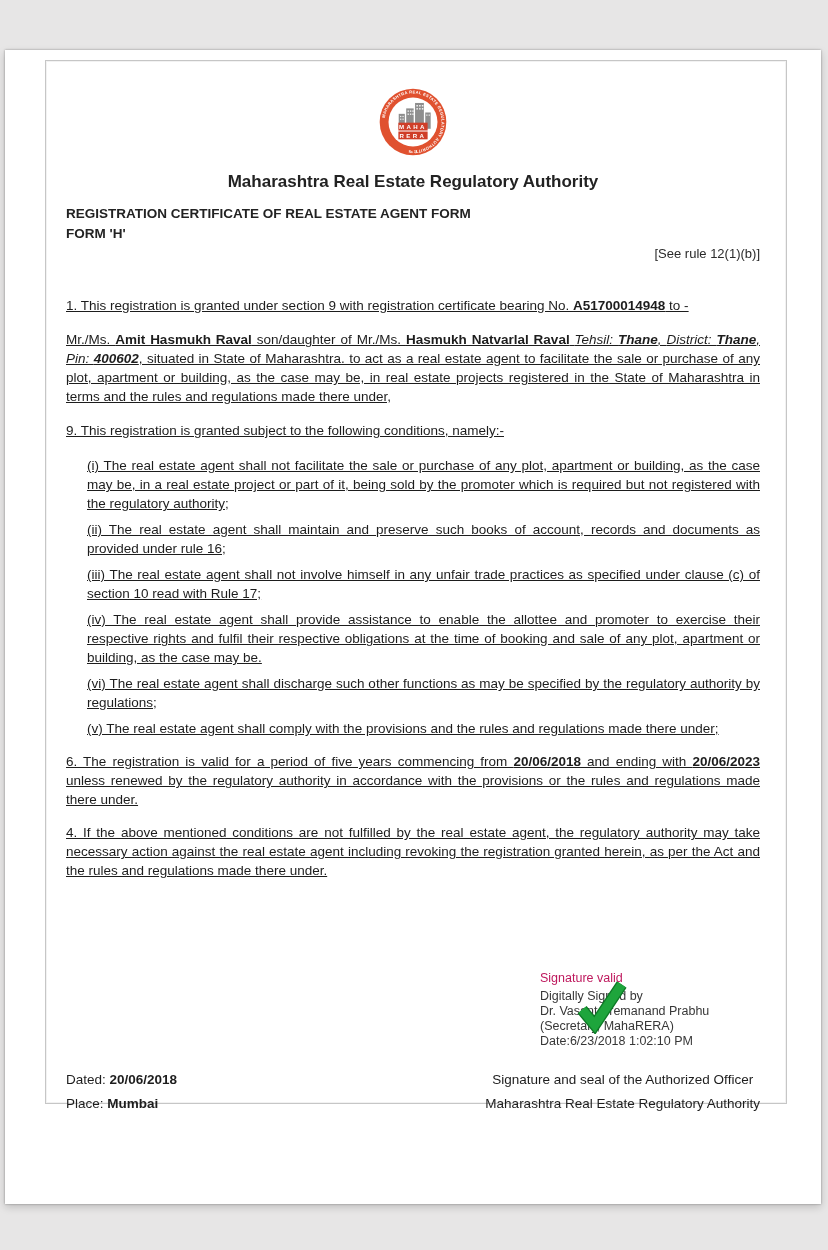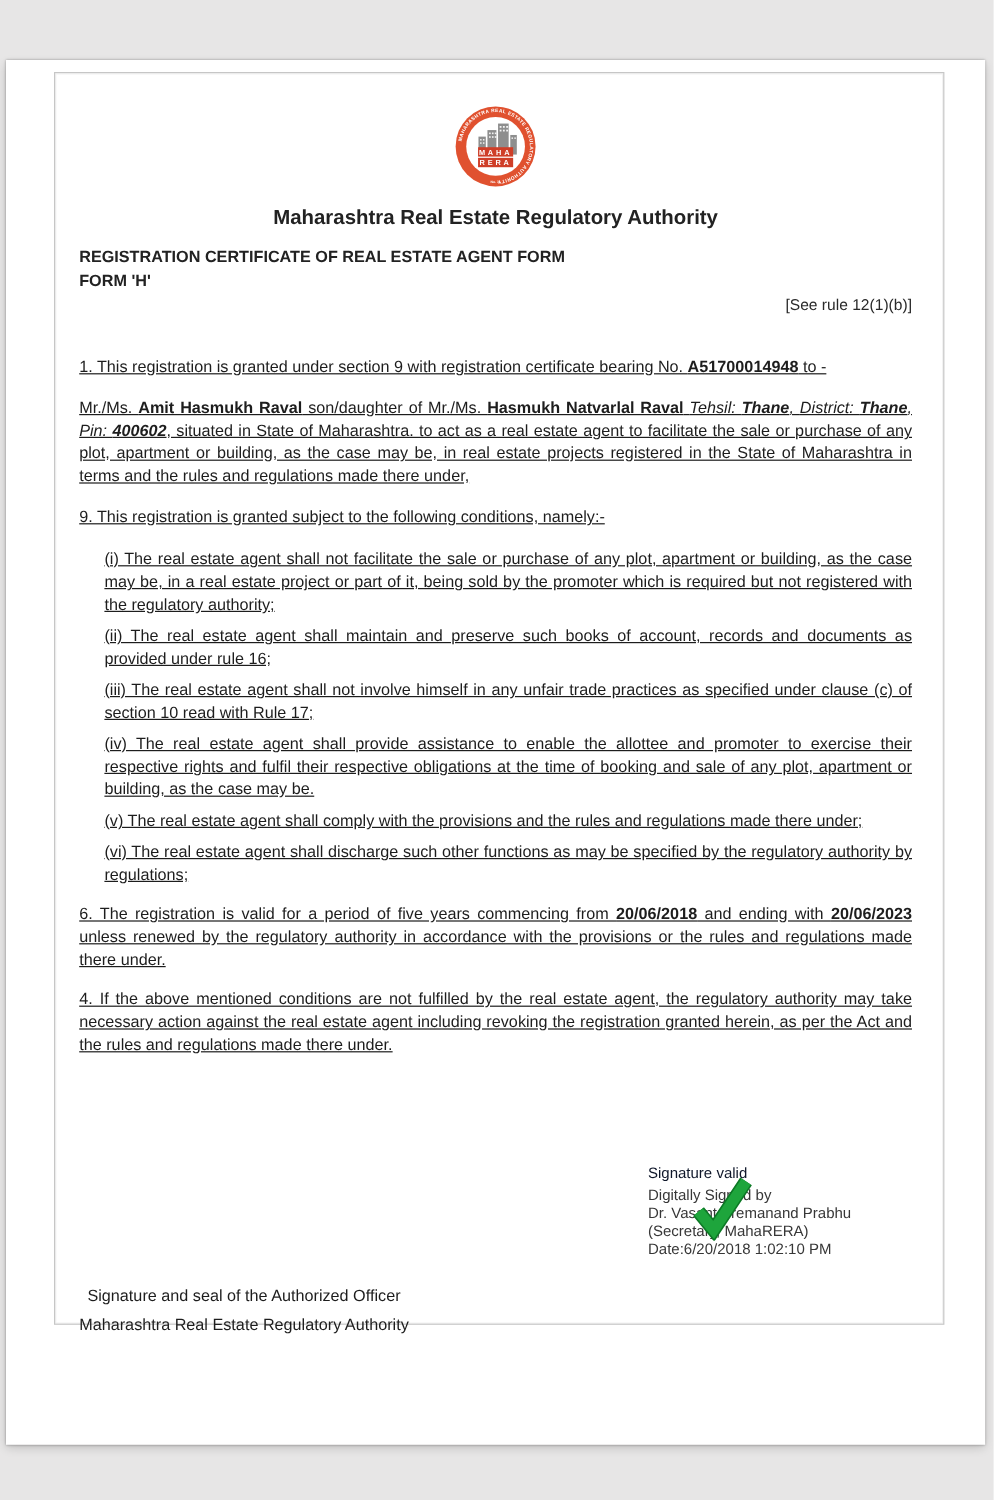--- a/index.html
+++ b/index.html
@@ -47,21 +47,21 @@
   .para1{margin-top:33px;}
   .conds{margin-top:16px;}
   .cond{margin:7px 0 0 21px;}
   .para3{margin-top:14px;}
   .para4{margin-top:14px;}
   .b{font-weight:bold;}
   .i{font-style:italic;}
   .sig-block{
     position:relative;margin:90px 0 0 474px;width:232px;height:82px;
   }
-  .sig-valid{font-size:12.5px;line-height:16px;color:#0f172a;}
+  .sig-valid{font-size:12.5px;line-height:16px;color:#be185d;}
   .sig-lines{margin-top:3px;font-size:12.5px;line-height:15px;color:#373737;}
   .sig-check{position:absolute;left:34px;top:10px;width:54px;height:54px;}
   .footer-row{
     margin-top:16px;display:flex;justify-content:space-between;align-items:flex-start;
   }
   .footer-left .fline{font-size:13.5px;line-height:24px;color:#1d1d1d;}
   .footer-right{text-align:center;font-size:13.5px;line-height:24px;color:#1d1d1d;}
 </style>
 </head>
 <body>
@@ -124,42 +124,46 @@
 
       <p class="para para1"><span>1. This registration is granted under section 9 with registration certificate bearing No. </span><span class="b">A51700014948</span><span> to -</span></p>
       <p class="para"><span>Mr./Ms. </span><span class="b">Amit Hasmukh Raval</span><span> son/daughter of Mr./Ms. </span><span class="b">Hasmukh Natvarlal Raval</span><span> </span><span class="i">Tehsil: </span><span class="b i">Thane</span><span class="i">, </span><span class="i">District: </span><span class="b i">Thane</span><span class="i">, </span><span class="i">Pin: </span><span class="b i">400602</span><span>, situated in State of Maharashtra. to act as a real estate agent to facilitate the sale or purchase of any plot, apartment or building, as the case may be, in real estate projects registered in the State of Maharashtra in terms and the rules and regulations made there under,</span></p>
       <p class="para">9. This registration is granted subject to the following conditions, namely:-</p>
 
       <div class="conds">
         <p class="para cond">(i) The real estate agent shall not facilitate the sale or purchase of any plot, apartment or building, as the case may be, in a real estate project or part of it, being sold by the promoter which is required but not registered with the regulatory authority;</p>
         <p class="para cond">(ii) The real estate agent shall maintain and preserve such books of account, records and documents as provided under rule 16;</p>
         <p class="para cond">(iii) The real estate agent shall not involve himself in any unfair trade practices as specified under clause (c) of section 10 read with Rule 17;</p>
         <p class="para cond">(iv) The real estate agent shall provide assistance to enable the allottee and promoter to exercise their respective rights and fulfil their respective obligations at the time of booking and sale of any plot, apartment or building, as the case may be.</p>
+        <p class="para cond">(vi) The real estate agent shall discharge such other functions as may be specified by the regulatory authority by regulations;</p>
         <p class="para cond">(v) The real estate agent shall comply with the provisions and the rules and regulations made there under;</p>
-        <p class="para cond">(vi) The real estate agent shall discharge such other functions as may be specified by the regulatory authority by regulations;</p>
       </div>
 
       <p class="para para3"><span>6. The registration is valid for a period of five years commencing from </span><span class="b">20/06/2018</span><span> and ending with </span><span class="b">20/06/2023</span><span> unless renewed by the regulatory authority in accordance with the provisions or the rules and regulations made there under.</span></p>
       <p class="para para4">4. If the above mentioned conditions are not fulfilled by the real estate agent, the regulatory authority may take necessary action against the real estate agent including revoking the registration granted herein, as per the Act and the rules and regulations made there under.</p>
 
       <div class="sig-block">
         <div class="sig-valid">Signature valid</div>
         <div class="sig-lines">
           <div>Digitally Signed by</div>
           <div>Dr. Vasant Premanand Prabhu</div>
           <div>(Secretary, MahaRERA)</div>
-          <div>Date:6/20/2018 1:02:10 PM</div>
+          <div>Date:6/23/2018 1:02:10 PM</div>
         </div>
         <svg class="sig-check" viewBox="0 0 60 60">
           <path d="M9,33 L23,50 L53,5" fill="none" stroke="#0d7a26" stroke-width="13" stroke-linecap="butt" stroke-linejoin="miter"></path>
           <path d="M9,33 L23,50 L53,5" fill="none" stroke="#1ea53c" stroke-width="10" stroke-linecap="butt" stroke-linejoin="miter"></path>
         </svg>
       </div>
 
       <div class="footer-row">
+        <div class="footer-left">
+          <div class="fline"><span>Dated: </span><span class="b">20/06/2018</span></div>
+          <div class="fline"><span>Place: </span><span class="b">Mumbai</span></div>
+        </div>
         <div class="footer-right">
           <div>Signature and seal of the Authorized Officer</div>
           <div>Maharashtra Real Estate Regulatory Authority</div>
         </div>
       </div>
 
     </div>
   </div>
 </div>
 

